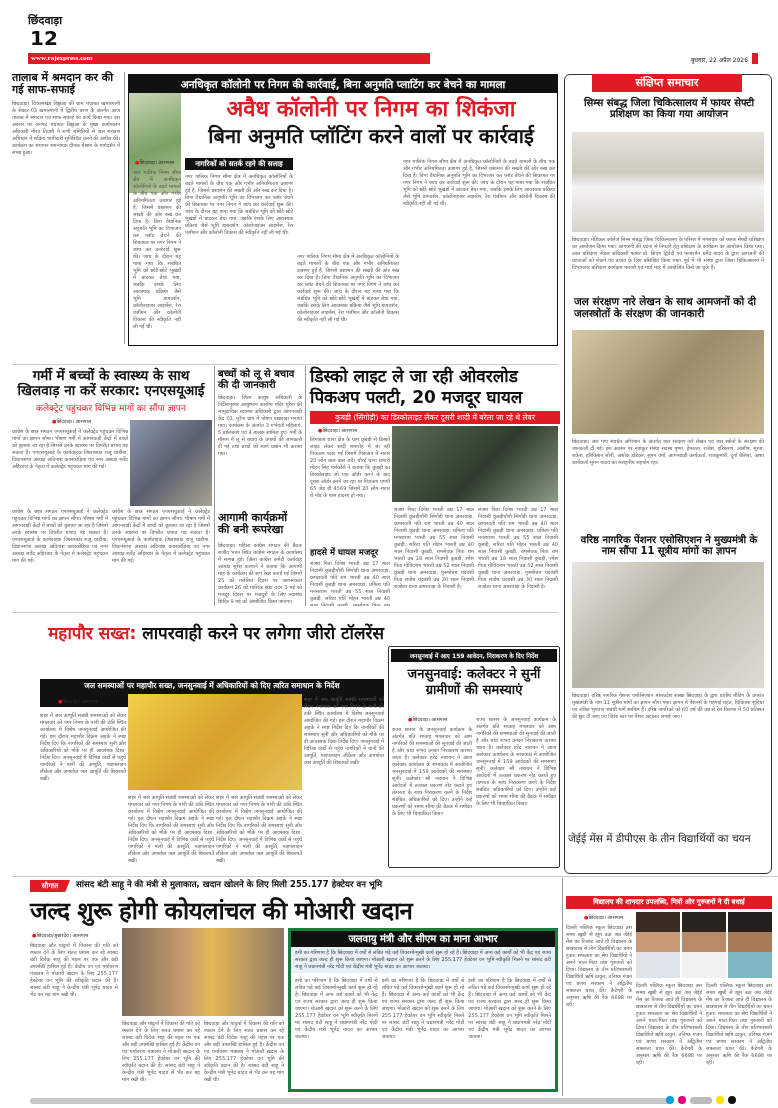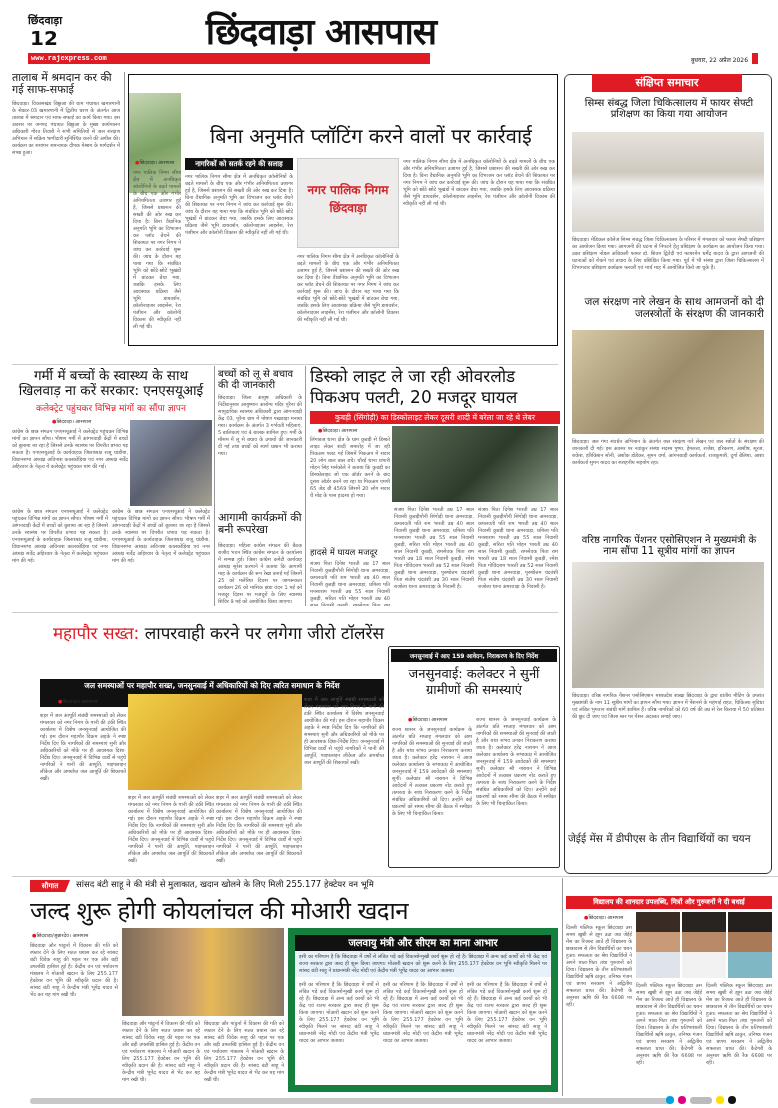--- a/index.html
+++ b/index.html
@@ -1,68 +1,66 @@
 <!DOCTYPE html>
 <html><head>
 <meta charset="utf-8">
 <style>
   *{box-sizing:border-box;margin:0;padding:0}
   body{width:778px;height:1108px;background:#fff;font-family:"DejaVu Sans","Liberation Sans",sans-serif;color:#111;overflow:hidden;position:relative}
   .abs{position:absolute}
   .txt{font-size:5px;line-height:7px;color:#555;text-align:justify;overflow:hidden}
-  .hd{font-weight:normal;color:#111;line-height:1.1}
+  .hd{font-weight:bold;color:#111;line-height:1.1}
   .red{color:#e01b24}
   .blackbar{background:#111;color:#fff;font-weight:bold;text-align:center;white-space:nowrap;overflow:hidden}
   .redbar{background:#e01b24;color:#fff;font-weight:bold;text-align:center;white-space:nowrap;overflow:hidden}
   .photo{background:linear-gradient(135deg,#b9a98f,#6f6454 60%,#9a8b74);overflow:hidden}
   .byline{font-size:5px;color:#333;white-space:nowrap}
   .byline .dot{color:#e01b24}
   .vline{position:absolute;width:1px;background:#999}
   .hline{position:absolute;height:1px;background:#999}
   .box{position:absolute;border:1px solid #333;border-radius:6px}
 </style>
 </head>
 <body>
 
 <div class="abs" style="left:0;top:0;width:778px;height:68px">
   <div class="abs" style="left:28px;top:12px;font-size:11px;font-weight:bold">छिंदवाड़ा</div>
   <div class="abs" style="left:30px;top:26px;font-size:20px;font-weight:bold">12</div>
-  <div class="abs" style="left:176px;top:6px;width:290px;text-align:center;font-size:36px;font-weight:bold;letter-spacing:-1px">छिंदवाड़ा आसपास</div>
   <div class="abs" style="left:28px;top:53px;width:402px;height:11px;background:#e01b24"></div>
-  <div class="abs" style="left:31px;top:54px;font-size:7px;color:#fff;font-weight:bold;font-family:Liberation Mono, monospace">www.rajexpress.com</div>
+  <div class="abs" style="left:31px;top:54px;font-size:7px;color:#fff;font-weight:bold;font-family:Liberation Serif, serif">www.rajexpress.com</div>
   <div class="abs" style="left:620px;top:56px;width:128px;text-align:right;font-size:6px">बुधवार, 22 अप्रैल 2026</div>
   <div class="abs" style="left:752px;top:53px;width:6px;height:11px;background:#e01b24"></div>
 </div>
 
 <div class="abs" style="left:12px;top:72px;width:108px;height:270px">
   <div class="hd" style="font-size:11px">तालाब में श्रमदान कर की गई साफ-सफाई</div>
   <div class="txt" style="margin-top:4px;height:238px">छिंदवाड़ा। विकासखंड बिछुआ की ग्राम पंचायत खमारपानी के सेक्टर-03 खमारपानी में द्वितीय चरण के अंतर्गत आज तालाब में श्रमदान एवं साफ-सफाई का कार्य किया गया। इस अवसर पर जनपद पंचायत बिछुआ के मुख्य कार्यपालन अधिकारी गौरव तिवारी ने सभी समितियों से जल संरक्षण अभियान में सक्रिय भागीदारी सुनिश्चित करने की अपील की। कार्यक्रम का समापन समन्वयक दीपक मेश्राम के मार्गदर्शन में संपन्न हुआ।</div>
 </div>
 <div class="vline" style="left:124px;top:72px;height:272px"></div>
 
 <div class="abs" style="left:128px;top:74px;width:430px;height:272px;border:1px solid #111">
+  <div class="blackbar" style="height:18px;line-height:18px;font-size:10.5px">अनधिकृत कॉलोनी पर निगम की कार्रवाई, बिना अनुमति प्लाटिंग कर बेचने का मामला</div>
   <div class="abs photo" style="left:0;top:18px;width:52px;height:100px;background:linear-gradient(160deg,#c8d7b5,#7aa063 55%,#b8c9a0)"></div>
+  <div class="abs hd red" style="left:56px;top:22px;width:372px;text-align:center;font-size:22px;white-space:nowrap">अवैध कॉलोनी पर निगम का शिकंजा</div>
   <div class="abs hd" style="left:56px;top:50px;width:372px;text-align:center;font-size:20px;white-space:nowrap">बिना अनुमति प्लॉटिंग करने वालों पर कार्रवाई</div>
   <div class="abs byline" style="left:6px;top:84px"><span class="dot">●</span><span>छिंदवाड़ा। आसपास</span></div>
   <div class="abs txt" style="left:4px;top:94px;width:48px;height:172px">नगर पालिक निगम सीमा क्षेत्र में अनधिकृत कॉलोनियों के बढ़ते मामलों के बीच एक और गंभीर अनियमितता उजागर हुई है, जिससे प्रशासन की सख्ती की ओर रुख कर दिया है। बिना वैधानिक अनुमति भूमि का विभाजन कर प्लॉट बेचने की शिकायत पर नगर निगम ने जांच कर कार्रवाई शुरू की। जांच के दौरान यह पाया गया कि संबंधित भूमि को छोटे-छोटे भूखंडों में बांटकर बेचा गया, जबकि इसके लिए आवश्यक प्रक्रिया जैसे भूमि डायवर्शन, कॉलोनाइजर लाइसेंस, रेरा पंजीयन और कॉलोनी विकास की स्वीकृति नहीं ली गई थी।</div>
   <div class="abs blackbar" style="left:56px;top:83px;width:108px;height:12px;line-height:12px;font-size:7px">नागरिकों को सतर्क रहने की सलाह</div>
   <div class="abs txt" style="left:56px;top:98px;width:108px;height:168px">नगर पालिक निगम सीमा क्षेत्र में अनधिकृत कॉलोनियों के बढ़ते मामलों के बीच एक और गंभीर अनियमितता उजागर हुई है, जिससे प्रशासन की सख्ती की ओर रुख कर दिया है। बिना वैधानिक अनुमति भूमि का विभाजन कर प्लॉट बेचने की शिकायत पर नगर निगम ने जांच कर कार्रवाई शुरू की। जांच के दौरान यह पाया गया कि संबंधित भूमि को छोटे-छोटे भूखंडों में बांटकर बेचा गया, जबकि इसके लिए आवश्यक प्रक्रिया जैसे भूमि डायवर्शन, कॉलोनाइजर लाइसेंस, रेरा पंजीयन और कॉलोनी विकास की स्वीकृति नहीं ली गई थी।</div>
-  <div class="abs" style="left:168px;top:83px;width:102px;height:90px;background:#eeecea;border:1px solid #ccc">
-    <div style="color:#d4262c;font-weight:bold;font-size:12px;text-align:center;margin-top:22px;line-height:18px">नगर पालिक निगम छिंदवाड़ा</div>
-  </div>
   <div class="abs txt" style="left:168px;top:178px;width:102px;height:88px">नगर पालिक निगम सीमा क्षेत्र में अनधिकृत कॉलोनियों के बढ़ते मामलों के बीच एक और गंभीर अनियमितता उजागर हुई है, जिससे प्रशासन की सख्ती की ओर रुख कर दिया है। बिना वैधानिक अनुमति भूमि का विभाजन कर प्लॉट बेचने की शिकायत पर नगर निगम ने जांच कर कार्रवाई शुरू की। जांच के दौरान यह पाया गया कि संबंधित भूमि को छोटे-छोटे भूखंडों में बांटकर बेचा गया, जबकि इसके लिए आवश्यक प्रक्रिया जैसे भूमि डायवर्शन, कॉलोनाइजर लाइसेंस, रेरा पंजीयन और कॉलोनी विकास की स्वीकृति नहीं ली गई थी।</div>
   <div class="abs txt" style="left:274px;top:83px;width:152px;height:183px">नगर पालिक निगम सीमा क्षेत्र में अनधिकृत कॉलोनियों के बढ़ते मामलों के बीच एक और गंभीर अनियमितता उजागर हुई है, जिससे प्रशासन की सख्ती की ओर रुख कर दिया है। बिना वैधानिक अनुमति भूमि का विभाजन कर प्लॉट बेचने की शिकायत पर नगर निगम ने जांच कर कार्रवाई शुरू की। जांच के दौरान यह पाया गया कि संबंधित भूमि को छोटे-छोटे भूखंडों में बांटकर बेचा गया, जबकि इसके लिए आवश्यक प्रक्रिया जैसे भूमि डायवर्शन, कॉलोनाइजर लाइसेंस, रेरा पंजीयन और कॉलोनी विकास की स्वीकृति नहीं ली गई थी।</div>
 </div>
 
 <div class="box" style="left:564px;top:74px;width:208px;height:800px"></div>
 <div class="abs redbar" style="left:592px;top:74px;width:150px;height:18px;line-height:18px;font-size:11px">संक्षिप्त समाचार</div>
 <div class="abs hd" style="left:574px;top:97px;width:190px;text-align:center;font-size:10px">सिम्स संबद्ध जिला चिकित्सालय में फायर सेफ्टी प्रशिक्षण का किया गया आयोजन</div>
 <div class="abs photo" style="left:572px;top:132px;width:192px;height:100px;background:linear-gradient(180deg,#e6e2dc 0,#cfc9bf 40%,#f4f4f4 55%,#d8d3cb 100%)"></div>
 <div class="abs txt" style="left:572px;top:236px;width:192px;height:56px">छिंदवाड़ा। मेडिकल कॉलेज सिम्स संबद्ध जिला चिकित्सालय के परिसर में मंगलवार को फायर सेफ्टी प्रशिक्षण का आयोजन किया गया। आगजनी की घटना से निपटने हेतु प्रशिक्षण के कार्यक्रम का आयोजन किया गया। उक्त प्रशिक्षण नोडल अधिकारी फायर डॉ. शिवम द्विवेदी एवं फायरमेन धर्मेंद्र यादव के द्वारा आगजनी की घटनाओं को रोकने एवं बचाव के लिए प्रशिक्षित किया गया। पूर्व में भी संस्था द्वारा जिला चिकित्सालय में विभागवार प्रशिक्षण कार्यक्रम फरवरी एवं मार्च माह में आयोजित किये जा चुके हैं।</div>
-<div class="abs hd" style="left:574px;top:296px;width:190px;text-align:right;font-size:10.5px">जल संरक्षण नारे लेखन के साथ आमजनों को दी जलस्त्रोतों के संरक्षण की जानकारी</div>
+<div class="abs hd" style="left:574px;top:296px;width:190px;text-align:left;font-size:10.5px">जल संरक्षण नारे लेखन के साथ आमजनों को दी जलस्त्रोतों के संरक्षण की जानकारी</div>
 <div class="abs photo" style="left:572px;top:330px;width:192px;height:104px;background:linear-gradient(135deg,#d8c9a6,#9c8c6a 50%,#c6b48f)"></div>
 <div class="abs txt" style="left:572px;top:438px;width:192px;height:94px">छिंदवाड़ा। जल गंगा संवर्धन अभियान के अंतर्गत जल संरक्षण नारे लेखन एवं जल स्त्रोतों के संरक्षण की जानकारी दी गई। इस अवसर पर नवांकुर संस्था सदस्य पुष्पा, हेमलता, राजेश, हरिकरण, आशीष, सूरज, राकेश, हरिकिशन सोनी, अशोक डोडेकर, सुमन वर्मा, आंगनबाड़ी कार्यकर्ता, राजकुमारी, दुर्गा बेलिया, आशा कार्यकर्ता सुमन यादव का सराहनीय सहयोग रहा।</div>
 <div class="abs hd" style="left:574px;top:534px;width:190px;text-align:center;font-size:10px">वरिष्ठ नागरिक पेंशनर एसोसिएशन ने मुख्यमंत्री के नाम सौंपा 11 सूत्रीय मांगों का ज्ञापन</div>
 <div class="abs photo" style="left:572px;top:562px;width:192px;height:126px;background:linear-gradient(135deg,#e9e6e0,#b9b4a9 40%,#dedbd3)"></div>
 <div class="abs txt" style="left:572px;top:692px;width:192px;height:176px">छिंदवाड़ा। वरिष्ठ नागरिक पेंशनर एसोसिएशन मध्यप्रदेश शाखा छिंदवाड़ा के द्वारा प्रांतीय मीटिंग के उपरांत मुख्यमंत्री के नाम 11 सूत्रीय मांगों का ज्ञापन सौंपा गया। ज्ञापन में पेंशनर्स के महंगाई राहत, चिकित्सा सुविधा एवं लंबित भुगतान संबंधी मांगें शामिल हैं। वरिष्ठ नागरिकों को 60 वर्ष की उम्र से रेल किराया में 50 प्रतिशत की छूट दी जाए एवं जिला स्तर पर पेंशन अदालत लगाई जाए।</div>
 
 <div class="hline" style="left:12px;top:364px;width:546px;background:#ccc"></div>
 <div class="abs hd" style="left:12px;top:368px;width:198px;text-align:center;font-size:13.5px">गर्मी में बच्चों के स्वास्थ्य के साथ खिलवाड़ ना करें सरकार: एनएसयूआई</div>
 <div class="abs hd red" style="left:12px;top:404px;width:198px;text-align:center;font-size:9px;font-weight:normal">कलेक्ट्रेट पहुंचकर विभिन्न मांगों का सौंपा ज्ञापन</div>
 <div class="abs byline" style="left:52px;top:418px"><span class="dot">●</span><span>छिंदवाड़ा। आसपास</span></div>
@@ -103,28 +101,28 @@
 
 <div class="box" style="left:388px;top:646px;width:172px;height:222px;border-radius:2px"></div>
 <div class="abs blackbar" style="left:391px;top:649px;width:166px;height:13px;line-height:13px;font-size:6px">जनसुनवाई में आए 159 आवेदन, निराकरण के दिए निर्देश</div>
 <div class="abs hd" style="left:392px;top:666px;width:164px;text-align:center;font-size:13px;line-height:16px">जनसुनवाई: कलेक्टर ने सुनीं ग्रामीणों की समस्याएं</div>
 <div class="abs byline" style="left:408px;top:716px"><span class="dot">●</span><span>छिंदवाड़ा। आसपास</span></div>
 <div class="abs txt" style="left:392px;top:726px;width:80px;height:138px">राज्य शासन के जनसुनवाई कार्यक्रम के अंतर्गत प्रति सप्ताह मंगलवार को आम नागरिकों की समस्याओं की सुनवाई की जाती है और यथा संभव उनका निराकरण कराया जाता है। कलेक्टर हरेंद्र नारायन ने आज कलेक्टर कार्यालय के सभाकक्ष में आयोजित जनसुनवाई में 159 आवेदकों की समस्याएं सुनीं। कलेक्टर श्री नारायन ने विभिन्न आवेदनों में तत्काल प्रकरण नोट कराते हुए तत्परता के साथ निराकरण करने के निर्देश संबंधित अधिकारियों को दिए। उन्होंने कई प्रकरणों को समय सीमा की बैठक में समीक्षा के लिए भी चिन्हांकित किया।</div>
 <div class="abs txt" style="left:476px;top:716px;width:80px;height:148px">राज्य शासन के जनसुनवाई कार्यक्रम के अंतर्गत प्रति सप्ताह मंगलवार को आम नागरिकों की समस्याओं की सुनवाई की जाती है और यथा संभव उनका निराकरण कराया जाता है। कलेक्टर हरेंद्र नारायन ने आज कलेक्टर कार्यालय के सभाकक्ष में आयोजित जनसुनवाई में 159 आवेदकों की समस्याएं सुनीं। कलेक्टर श्री नारायन ने विभिन्न आवेदनों में तत्काल प्रकरण नोट कराते हुए तत्परता के साथ निराकरण करने के निर्देश संबंधित अधिकारियों को दिए। उन्होंने कई प्रकरणों को समय सीमा की बैठक में समीक्षा के लिए भी चिन्हांकित किया।</div>
 
 <div class="hline" style="left:12px;top:876px;width:766px;background:#ccc"></div>
 <div class="abs redbar" style="left:30px;top:880px;width:40px;height:12px;line-height:12px;font-size:7px;clip-path:polygon(0 0,100% 0,88% 100%,0 100%)">सौगात</div>
-<div class="abs" style="left:76px;top:878px;width:240px;font-size:8.5px;font-weight:normal;white-space:nowrap">सांसद बंटी साहू ने की मंत्री से मुलाकात, खदान खोलने के लिए मिली 255.177 हेक्टेयर वन भूमि</div>
+<div class="abs" style="left:76px;top:878px;width:240px;font-size:8.5px;font-weight:bold;white-space:nowrap">सांसद बंटी साहू ने की मंत्री से मुलाकात, खदान खोलने के लिए मिली 255.177 हेक्टेयर वन भूमि</div>
 <div class="abs hd" style="left:30px;top:898px;width:490px;font-size:24px;white-space:nowrap;letter-spacing:-0.5px">जल्द शुरू होगी कोयलांचल की मोआरी खदान</div>
 <div class="abs byline" style="left:32px;top:932px"><span class="dot">●</span><span>छिंदवाड़ा/जुन्नारदेव। आसपास</span></div>
 <div class="abs txt" style="left:30px;top:942px;width:88px;height:150px">छिंदवाड़ा और पांढुर्ना में विकास की गति को रफ्तार देने के लिए सतत प्रयास कर रहे सांसद बंटी विवेक साहू की पहल पर एक और बड़ी उपलब्धि हासिल हुई है। केंद्रीय वन एवं पर्यावरण मंत्रालय ने मोआरी खदान के लिए 255.177 हेक्टेयर वन भूमि की स्वीकृति प्रदान की है। सांसद बंटी साहू ने केन्द्रीय मंत्री भूपेंद्र यादव से भेंट कर यह मांग रखी थी।</div>
 <div class="abs photo" style="left:122px;top:928px;width:162px;height:88px;background:linear-gradient(90deg,#7c6b5a,#c99e6e 40%,#e6b858 55%,#8d7a66)"></div>
 <div class="abs txt" style="left:122px;top:1020px;width:78px;height:72px">छिंदवाड़ा और पांढुर्ना में विकास की गति को रफ्तार देने के लिए सतत प्रयास कर रहे सांसद बंटी विवेक साहू की पहल पर एक और बड़ी उपलब्धि हासिल हुई है। केंद्रीय वन एवं पर्यावरण मंत्रालय ने मोआरी खदान के लिए 255.177 हेक्टेयर वन भूमि की स्वीकृति प्रदान की है। सांसद बंटी साहू ने केन्द्रीय मंत्री भूपेंद्र यादव से भेंट कर यह मांग रखी थी।</div>
 <div class="abs txt" style="left:204px;top:1020px;width:80px;height:72px">छिंदवाड़ा और पांढुर्ना में विकास की गति को रफ्तार देने के लिए सतत प्रयास कर रहे सांसद बंटी विवेक साहू की पहल पर एक और बड़ी उपलब्धि हासिल हुई है। केंद्रीय वन एवं पर्यावरण मंत्रालय ने मोआरी खदान के लिए 255.177 हेक्टेयर वन भूमि की स्वीकृति प्रदान की है। सांसद बंटी साहू ने केन्द्रीय मंत्री भूपेंद्र यादव से भेंट कर यह मांग रखी थी।</div>
-<div class="abs" style="left:288px;top:928px;width:270px;height:164px;border:7px solid #15803d">
+<div class="abs" style="left:288px;top:928px;width:270px;height:164px;border:3px solid #15803d">
   <div class="blackbar" style="height:16px;line-height:16px;font-size:10px">जलवायु मंत्री और सीएम का माना आभार</div>
   <div class="txt" style="background:#e6f1fa;color:#444;padding:2px 4px;height:26px">इसी का परिणाम है कि छिंदवाड़ा में वर्षों से लंबित पड़े कई विकासोन्मुखी कार्य शुरू हो रहे हैं। छिंदवाड़ा में अन्य कई कार्यों को भी केंद्र एवं राज्य सरकार द्वारा जल्द ही शुरू किया जाएगा। मोआरी खदान को शुरू करने के लिए 255.177 हेक्टेयर वन भूमि स्वीकृति मिलने पर सांसद बंटी साहू ने प्रधानमंत्री नरेंद्र मोदी एवं केंद्रीय मंत्री भूपेंद्र यादव का आभार जताया।</div>
   <div style="display:flex;gap:4px;padding:4px">
     <div class="txt" style="flex:1;height:112px">इसी का परिणाम है कि छिंदवाड़ा में वर्षों से लंबित पड़े कई विकासोन्मुखी कार्य शुरू हो रहे हैं। छिंदवाड़ा में अन्य कई कार्यों को भी केंद्र एवं राज्य सरकार द्वारा जल्द ही शुरू किया जाएगा। मोआरी खदान को शुरू करने के लिए 255.177 हेक्टेयर वन भूमि स्वीकृति मिलने पर सांसद बंटी साहू ने प्रधानमंत्री नरेंद्र मोदी एवं केंद्रीय मंत्री भूपेंद्र यादव का आभार जताया।</div>
     <div class="txt" style="flex:1;height:112px">इसी का परिणाम है कि छिंदवाड़ा में वर्षों से लंबित पड़े कई विकासोन्मुखी कार्य शुरू हो रहे हैं। छिंदवाड़ा में अन्य कई कार्यों को भी केंद्र एवं राज्य सरकार द्वारा जल्द ही शुरू किया जाएगा। मोआरी खदान को शुरू करने के लिए 255.177 हेक्टेयर वन भूमि स्वीकृति मिलने पर सांसद बंटी साहू ने प्रधानमंत्री नरेंद्र मोदी एवं केंद्रीय मंत्री भूपेंद्र यादव का आभार जताया।</div>
     <div class="txt" style="flex:1;height:112px">इसी का परिणाम है कि छिंदवाड़ा में वर्षों से लंबित पड़े कई विकासोन्मुखी कार्य शुरू हो रहे हैं। छिंदवाड़ा में अन्य कई कार्यों को भी केंद्र एवं राज्य सरकार द्वारा जल्द ही शुरू किया जाएगा। मोआरी खदान को शुरू करने के लिए 255.177 हेक्टेयर वन भूमि स्वीकृति मिलने पर सांसद बंटी साहू ने प्रधानमंत्री नरेंद्र मोदी एवं केंद्रीय मंत्री भूपेंद्र यादव का आभार जताया।</div>
   </div>
 </div>
 <div class="vline" style="left:562px;top:878px;height:218px"></div>
 

